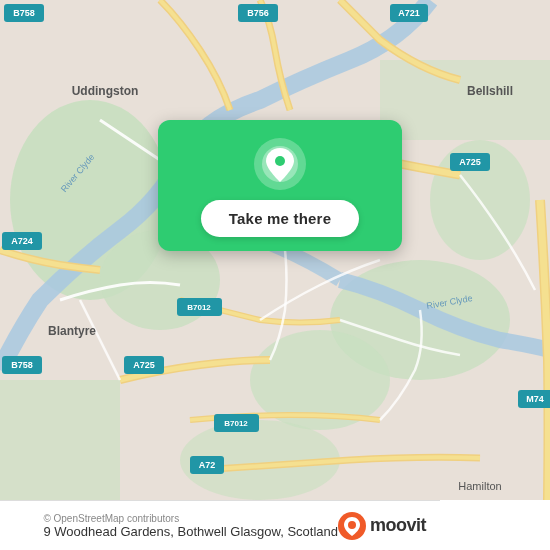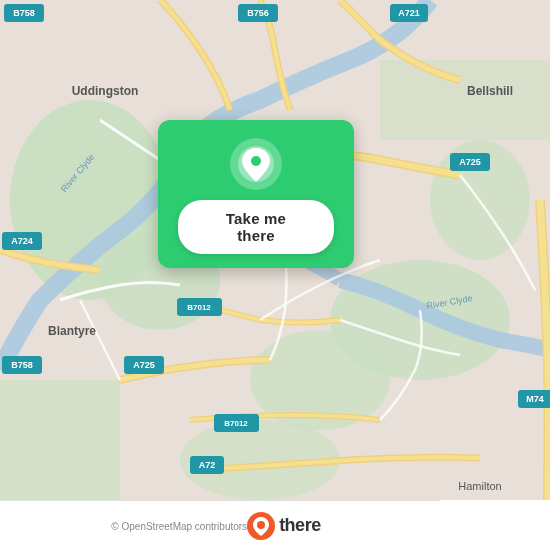--- a/index.html
+++ b/index.html
@@ -25,21 +25,21 @@
     #map-svg {
       width: 100%;
       height: 100%;
     }
 
     
     #location-card {
       position: absolute;
       top: 120px;
       left: 158px;
-      width: 196px;
+      width: 244px;
       background: #2ecc71;
       border-radius: 12px;
       display: flex;
       flex-direction: column;
       align-items: center;
       padding: 18px 20px 14px 20px;
       box-shadow: 0 4px 16px rgba(0,0,0,0.25);
       z-index: 10;
     }
 
@@ -62,21 +62,21 @@
       letter-spacing: 0.2px;
     }
 
     
     #footer-bar {
       width: 440px;
       height: 50px;
       background: white;
       display: flex;
       align-items: center;
-      justify-content: center;
+      justify-content: flex-end;
       padding: 0 14px 0 6px;
       border-top: 1px solid #ddd;
       position: absolute;
       bottom: 0;
       left: 0;
     }
 
     #footer-left {
       display: flex;
       flex-direction: column;
@@ -228,24 +228,25 @@
       <circle cx="26" cy="23" r="5" fill="#2ecc71"></circle>
     </svg>
 
     <button id="take-me-btn">Take me there</button>
   </div>
 </div>
 
 <div id="footer-bar">
   <div id="footer-left">
     <span id="attribution-text">© OpenStreetMap contributors</span>
+    <span id="address-text">9 Woodhead Gardens, Bothwell Glasgow, Scotland</span>
   </div>
 
   <div id="moovit-logo">
 
     <svg id="moovit-icon" viewBox="0 0 28 28" xmlns="http://www.w3.org/2000/svg">
       <circle cx="14" cy="14" r="14" fill="#f05a28"></circle>
       <path d="M14 5 C9.5 5 6 8.5 6 13 C6 18.5 14 24 14 24 C14 24 22 18.5 22 13 C22 8.5 18.5 5 14 5Z" fill="white"></path>
       <circle cx="14" cy="13" r="4" fill="#f05a28"></circle>
     </svg>
-    <span id="moovit-label">there</span>
+    <span id="moovit-label">moovit</span>
   </div>
 </div>
 
 </body></html>

